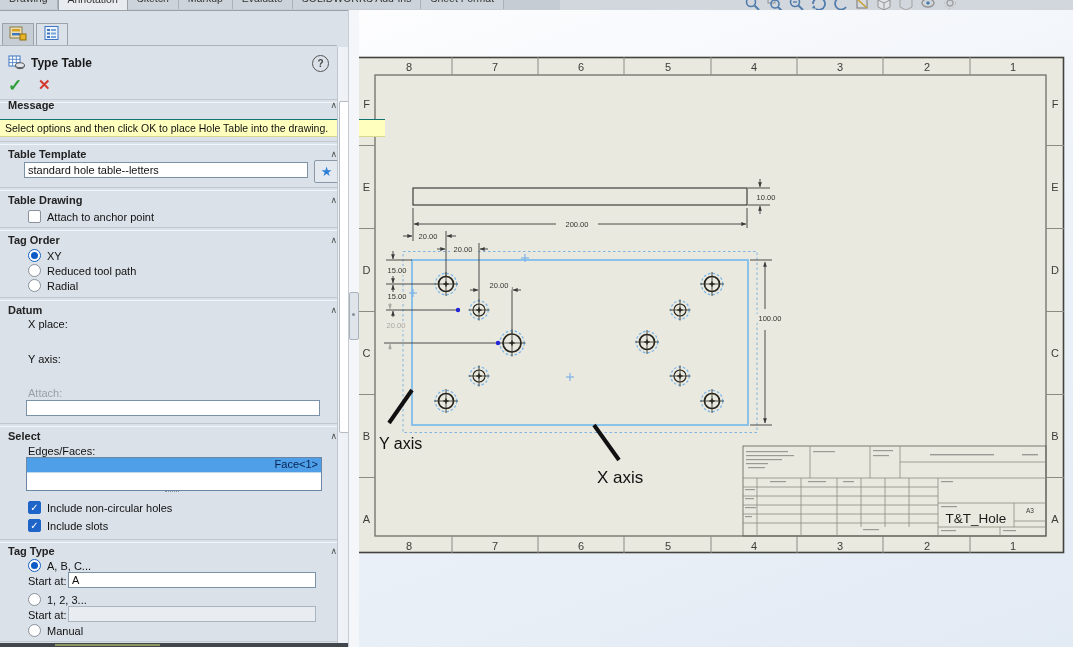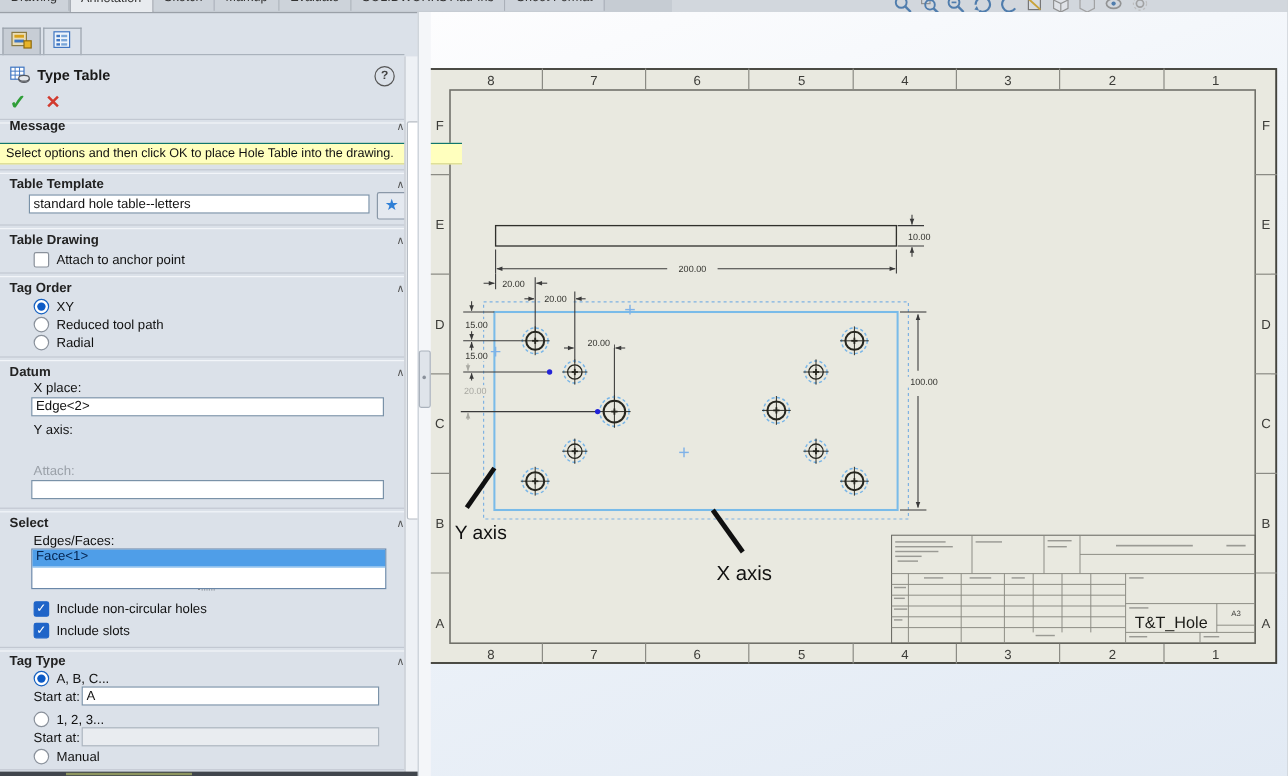--- a/index.html
+++ b/index.html
@@ -33,21 +33,21 @@
   .pm-input{position:absolute;height:16px;border:1px solid #7a92a8;background:#fff;font-size:11px;color:#111;
     font-family:"Liberation Sans",sans-serif;padding:0 3px;box-sizing:border-box;}
   .pm-input:disabled{background:#e9ecf0;border-color:#aab4be;}
   .cb-row,.rad-row{position:absolute;display:flex;align-items:center;gap:6px;font-size:11px;color:#111;}
   .cb{width:13px;height:13px;box-sizing:border-box;border:1px solid #8a919b;background:#fff;border-radius:2px;}
   .cb.on{background:#1f64c8;border-color:#1f64c8;color:#fff;font-size:10px;line-height:12px;text-align:center;}
   .rad{width:13px;height:13px;box-sizing:border-box;border:1px solid #8a919b;background:#fff;border-radius:50%;position:relative;}
   .rad.on{border-color:#1560c0;}
   .rad.on::after{content:"";position:absolute;left:2px;top:2px;width:7px;height:7px;border-radius:50%;background:#0d5bc6;}
   #face-list{position:absolute;left:26px;top:446px;width:294px;height:32px;background:#fff;border:1px solid #6a87a8;}
-  .face-row{height:14px;font-size:11px;color:#04234f;padding:0 3px;background:#4f9ee8;border-bottom:1px solid #bcd9f2;}
+  .face-row{height:14px;font-size:11px;color:#04234f;padding:0 3px;background:#4f9ee8;border-bottom:1px solid #bcd9f2;text-align:right;}
   #list-dots{position:absolute;left:165px;top:480px;width:14px;height:3px;border-top:1px dotted #8a919b;}
   #pm-scroll{position:absolute;left:337px;top:36px;width:11px;height:601px;background:#eef1f5;border-left:1px solid #c0c6ce;}
   #pm-thumb{position:absolute;left:1px;top:54px;width:9px;height:330px;background:#fff;border:1px solid #b6bcc4;border-radius:2px;}
   #splitter{position:absolute;left:348px;top:10px;width:10px;height:637px;background:#f4f6f9;border-left:1px solid #c6ccd4;}
   #split-handle{position:absolute;left:349px;top:292px;width:8px;height:46px;background:#dfe4ea;border:1px solid #aab2bc;border-radius:2px;}
   #split-handle::after{content:"";position:absolute;left:2px;top:20px;width:3px;height:3px;border-radius:50%;background:#8a919b;}
   #panel-cut{position:absolute;left:0;top:643px;width:348px;height:4px;background:#41464d;}
   #panel-cut span{position:absolute;left:55px;top:1px;width:105px;height:2px;background:#8e9660;}
   
   #gfx{position:absolute;left:358px;top:10px;width:715px;height:637px;
@@ -460,21 +460,20 @@
       <span class="rad"></span>
         <span>Radial</span>
     </div>
     <div class="groove" style="top:286px"></div>
 
     <div class="sec-h" style="top:292px">
       <span>Datum</span>
         <span class="chev">∧</span>
     </div>
     <div class="lbl" style="left:28px;top:307px">X place:</div>
-    <input class="pm-input" style="left: 26px; top: 320px; width: 294px;" readonly="" value="Edge&lt;2&gt;">
     <div class="lbl" style="left:28px;top:342px">Y axis:</div>
     <div class="lbl dis" style="left:28px;top:376px">Attach:</div>
     <input class="pm-input" style="left: 26px; top: 389px; width: 294px;" readonly="" value="">
     <div class="groove" style="top:412px"></div>
 
     <div class="sec-h" style="top:418px">
       <span>Select</span>
         <span class="chev">∧</span>
     </div>
     <div class="lbl" style="left:28px;top:434px">Edges/Faces:</div>

